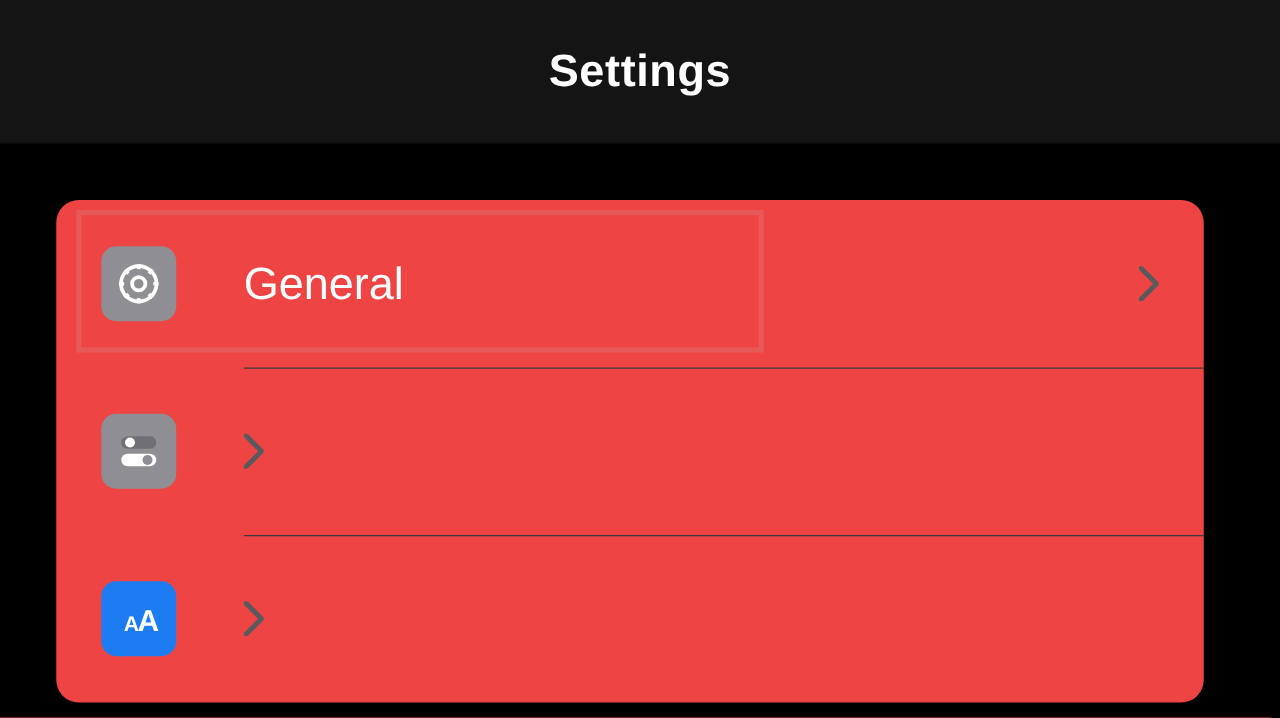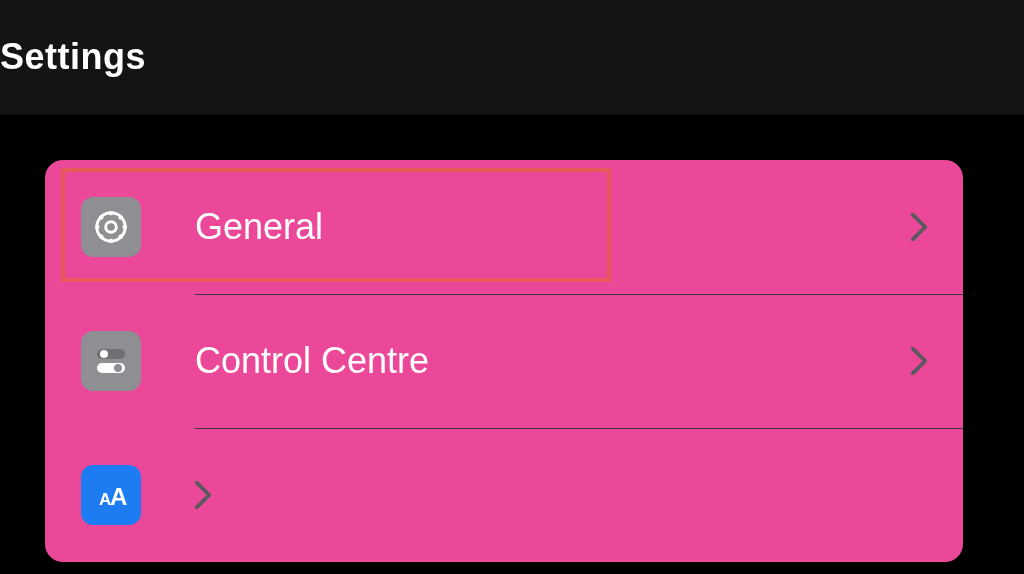--- a/index.html
+++ b/index.html
@@ -12,31 +12,32 @@
       width: 1024px;
       height: 574px;
       background: #000000;
       overflow: hidden;
     }
     .header {
       height: 115px;
       background: #141414;
       display: flex;
       align-items: center;
+      justify-content: center;
       border-bottom: 1px solid #0a0a0a;
     }
     .header-title {
       color: #ffffff;
       font-size: 36px;
       font-weight: 700;
       letter-spacing: 0.5px;
     }
     .list-container {
       margin: 45px 61px 0 45px;
-      background: #ec4899;
+      background: #ef4444;
       border-radius: 18px;
       overflow: hidden;
       position: relative;
     }
     .list-row {
       display: flex;
       align-items: center;
       height: 134px;
       padding: 0 36px;
       position: relative;
@@ -111,21 +112,20 @@
 
   <div class="list-row">
     <div class="row-icon icon-gray">
       <svg width="40" height="40" viewBox="0 0 40 40">
         <rect x="6" y="8" width="28" height="10" rx="5" fill="#6f6f74"></rect>
         <circle cx="13" cy="13" r="4" fill="#ffffff"></circle>
         <rect x="6" y="22" width="28" height="10" rx="5" fill="#ffffff"></rect>
         <circle cx="27" cy="27" r="4" fill="#8e8e93"></circle>
       </svg>
     </div>
-    <div class="row-label">Control Centre</div>
     <svg class="chevron" width="16" height="28" viewBox="0 0 10 18" fill="none" stroke="currentColor" stroke-width="2.5" stroke-linecap="round" stroke-linejoin="round">
       <path d="M1 1l8 8-8 8"></path>
     </svg>
   </div>
 
   <div class="list-row">
     <div class="row-icon icon-blue">
       <svg width="40" height="40" viewBox="0 0 40 40">
         <text x="8" y="30" font-family="Helvetica, Arial" font-size="17" font-weight="600" fill="#ffffff">A</text>
         <text x="19" y="30" font-family="Helvetica, Arial" font-size="24" font-weight="600" fill="#ffffff">A</text>

